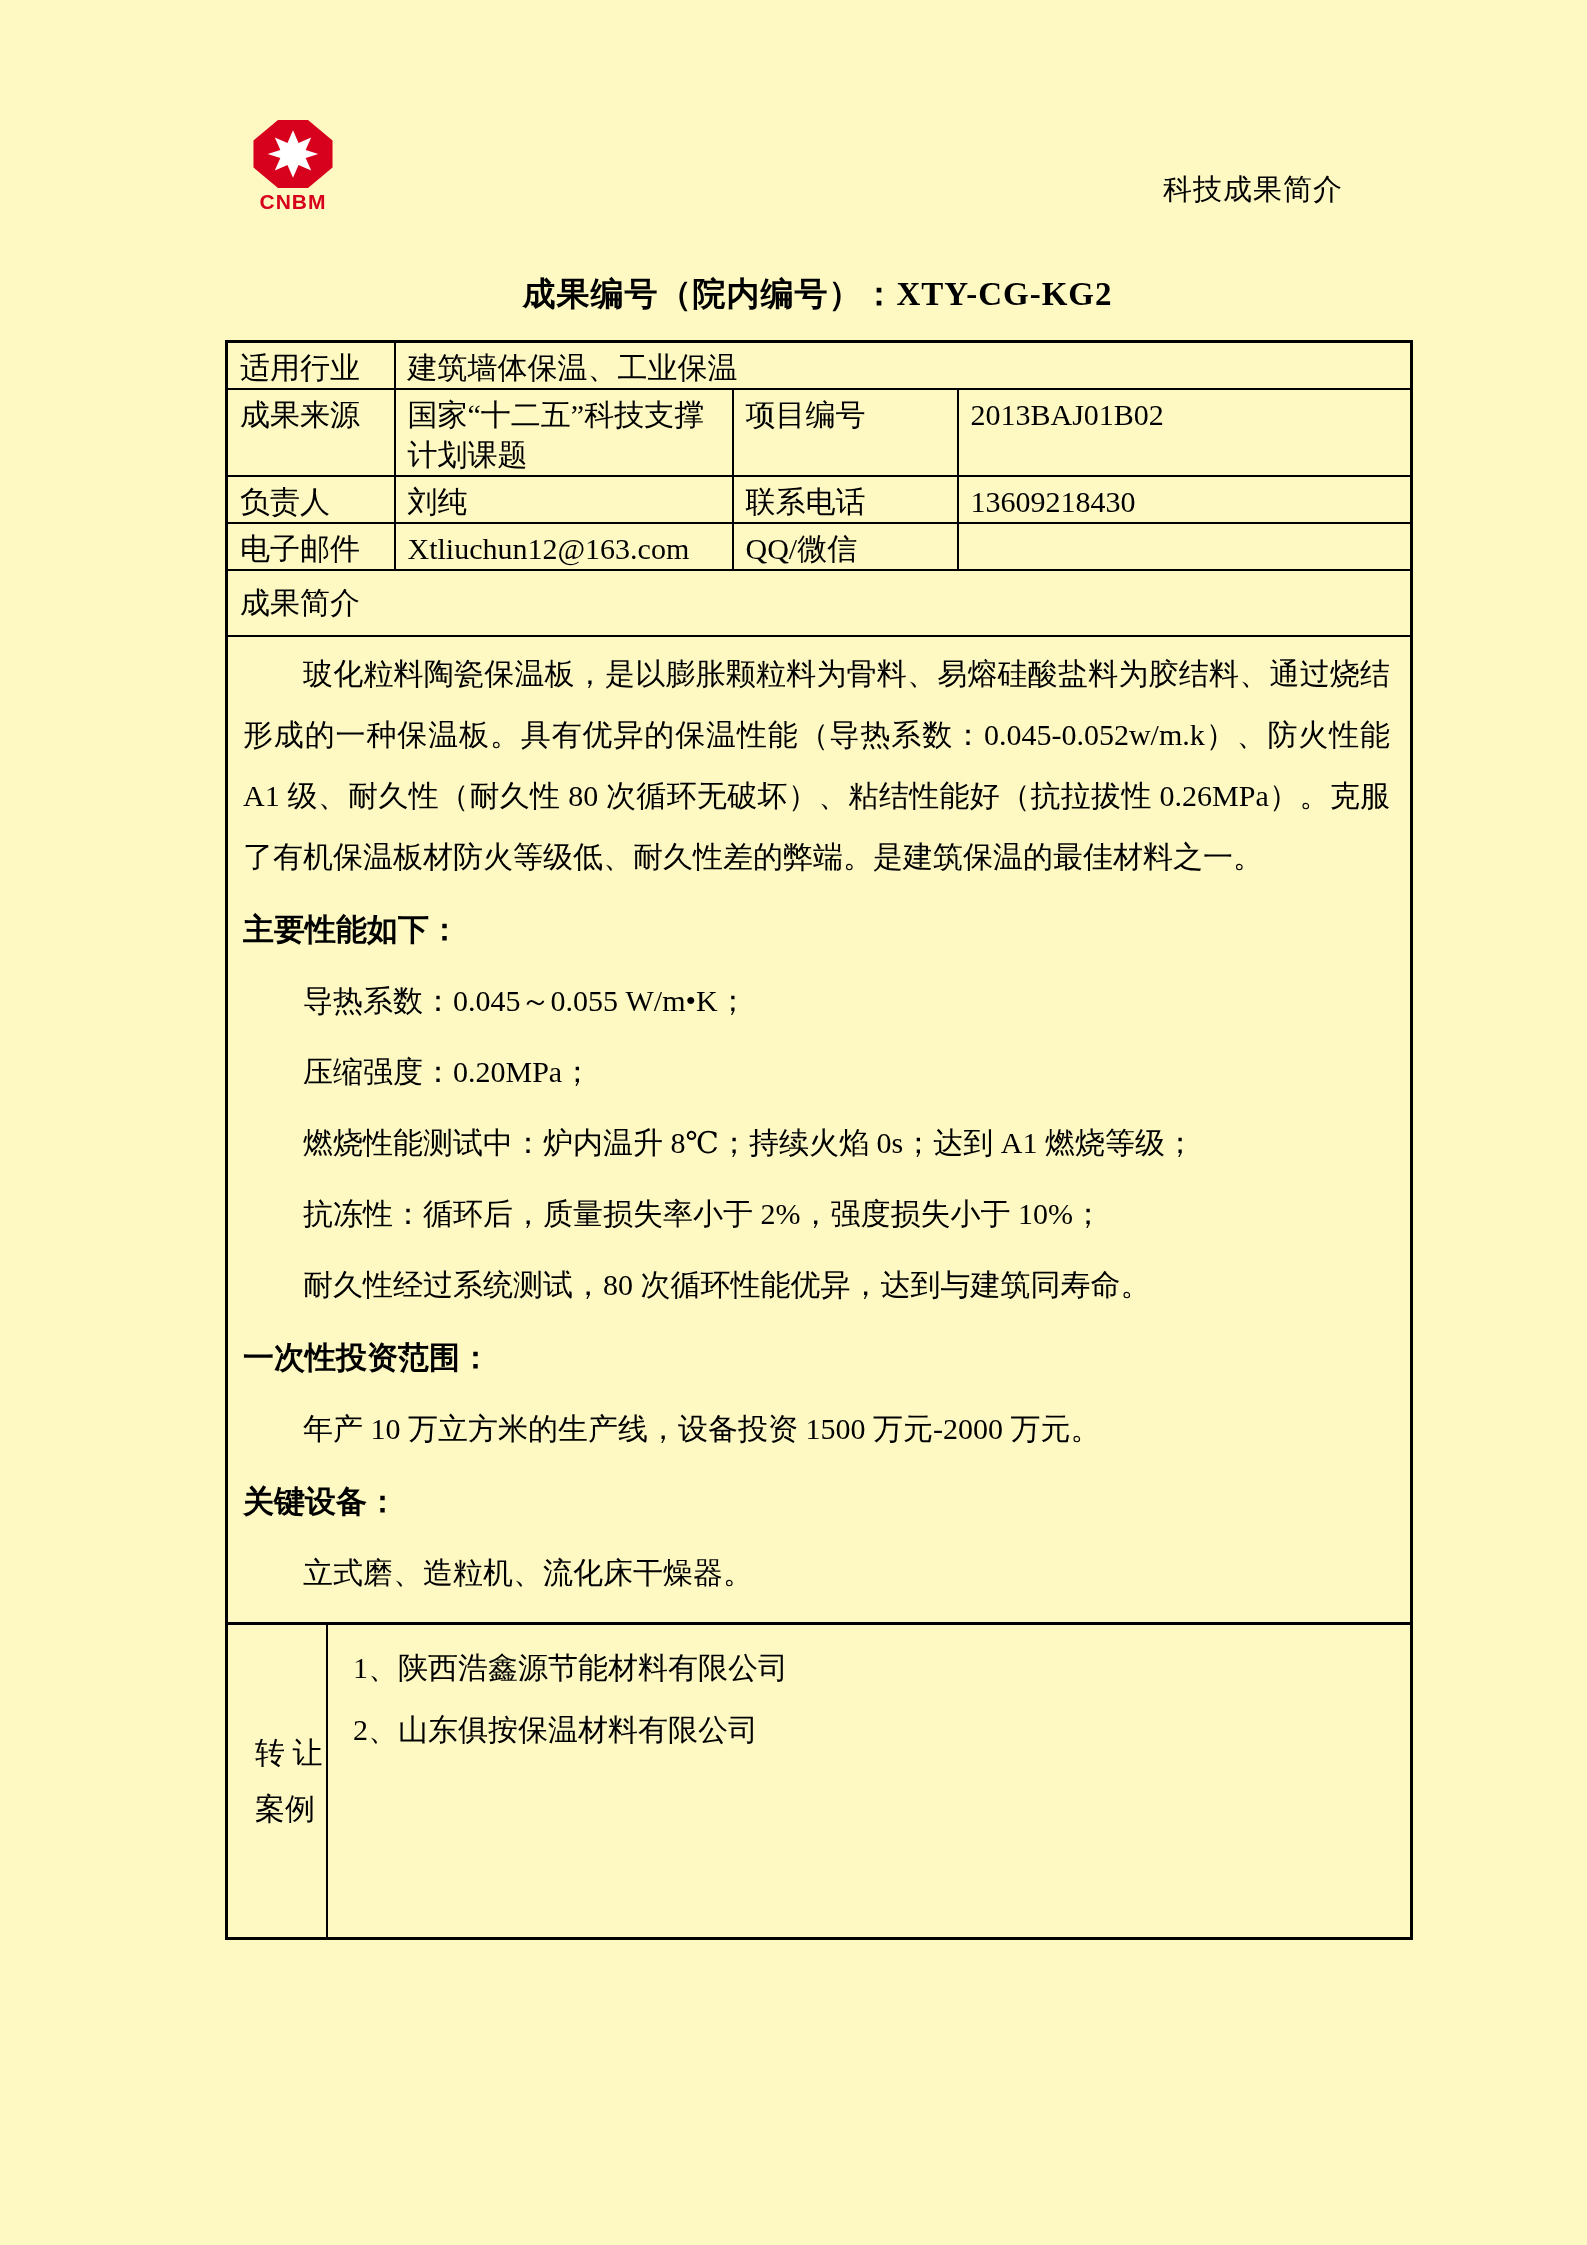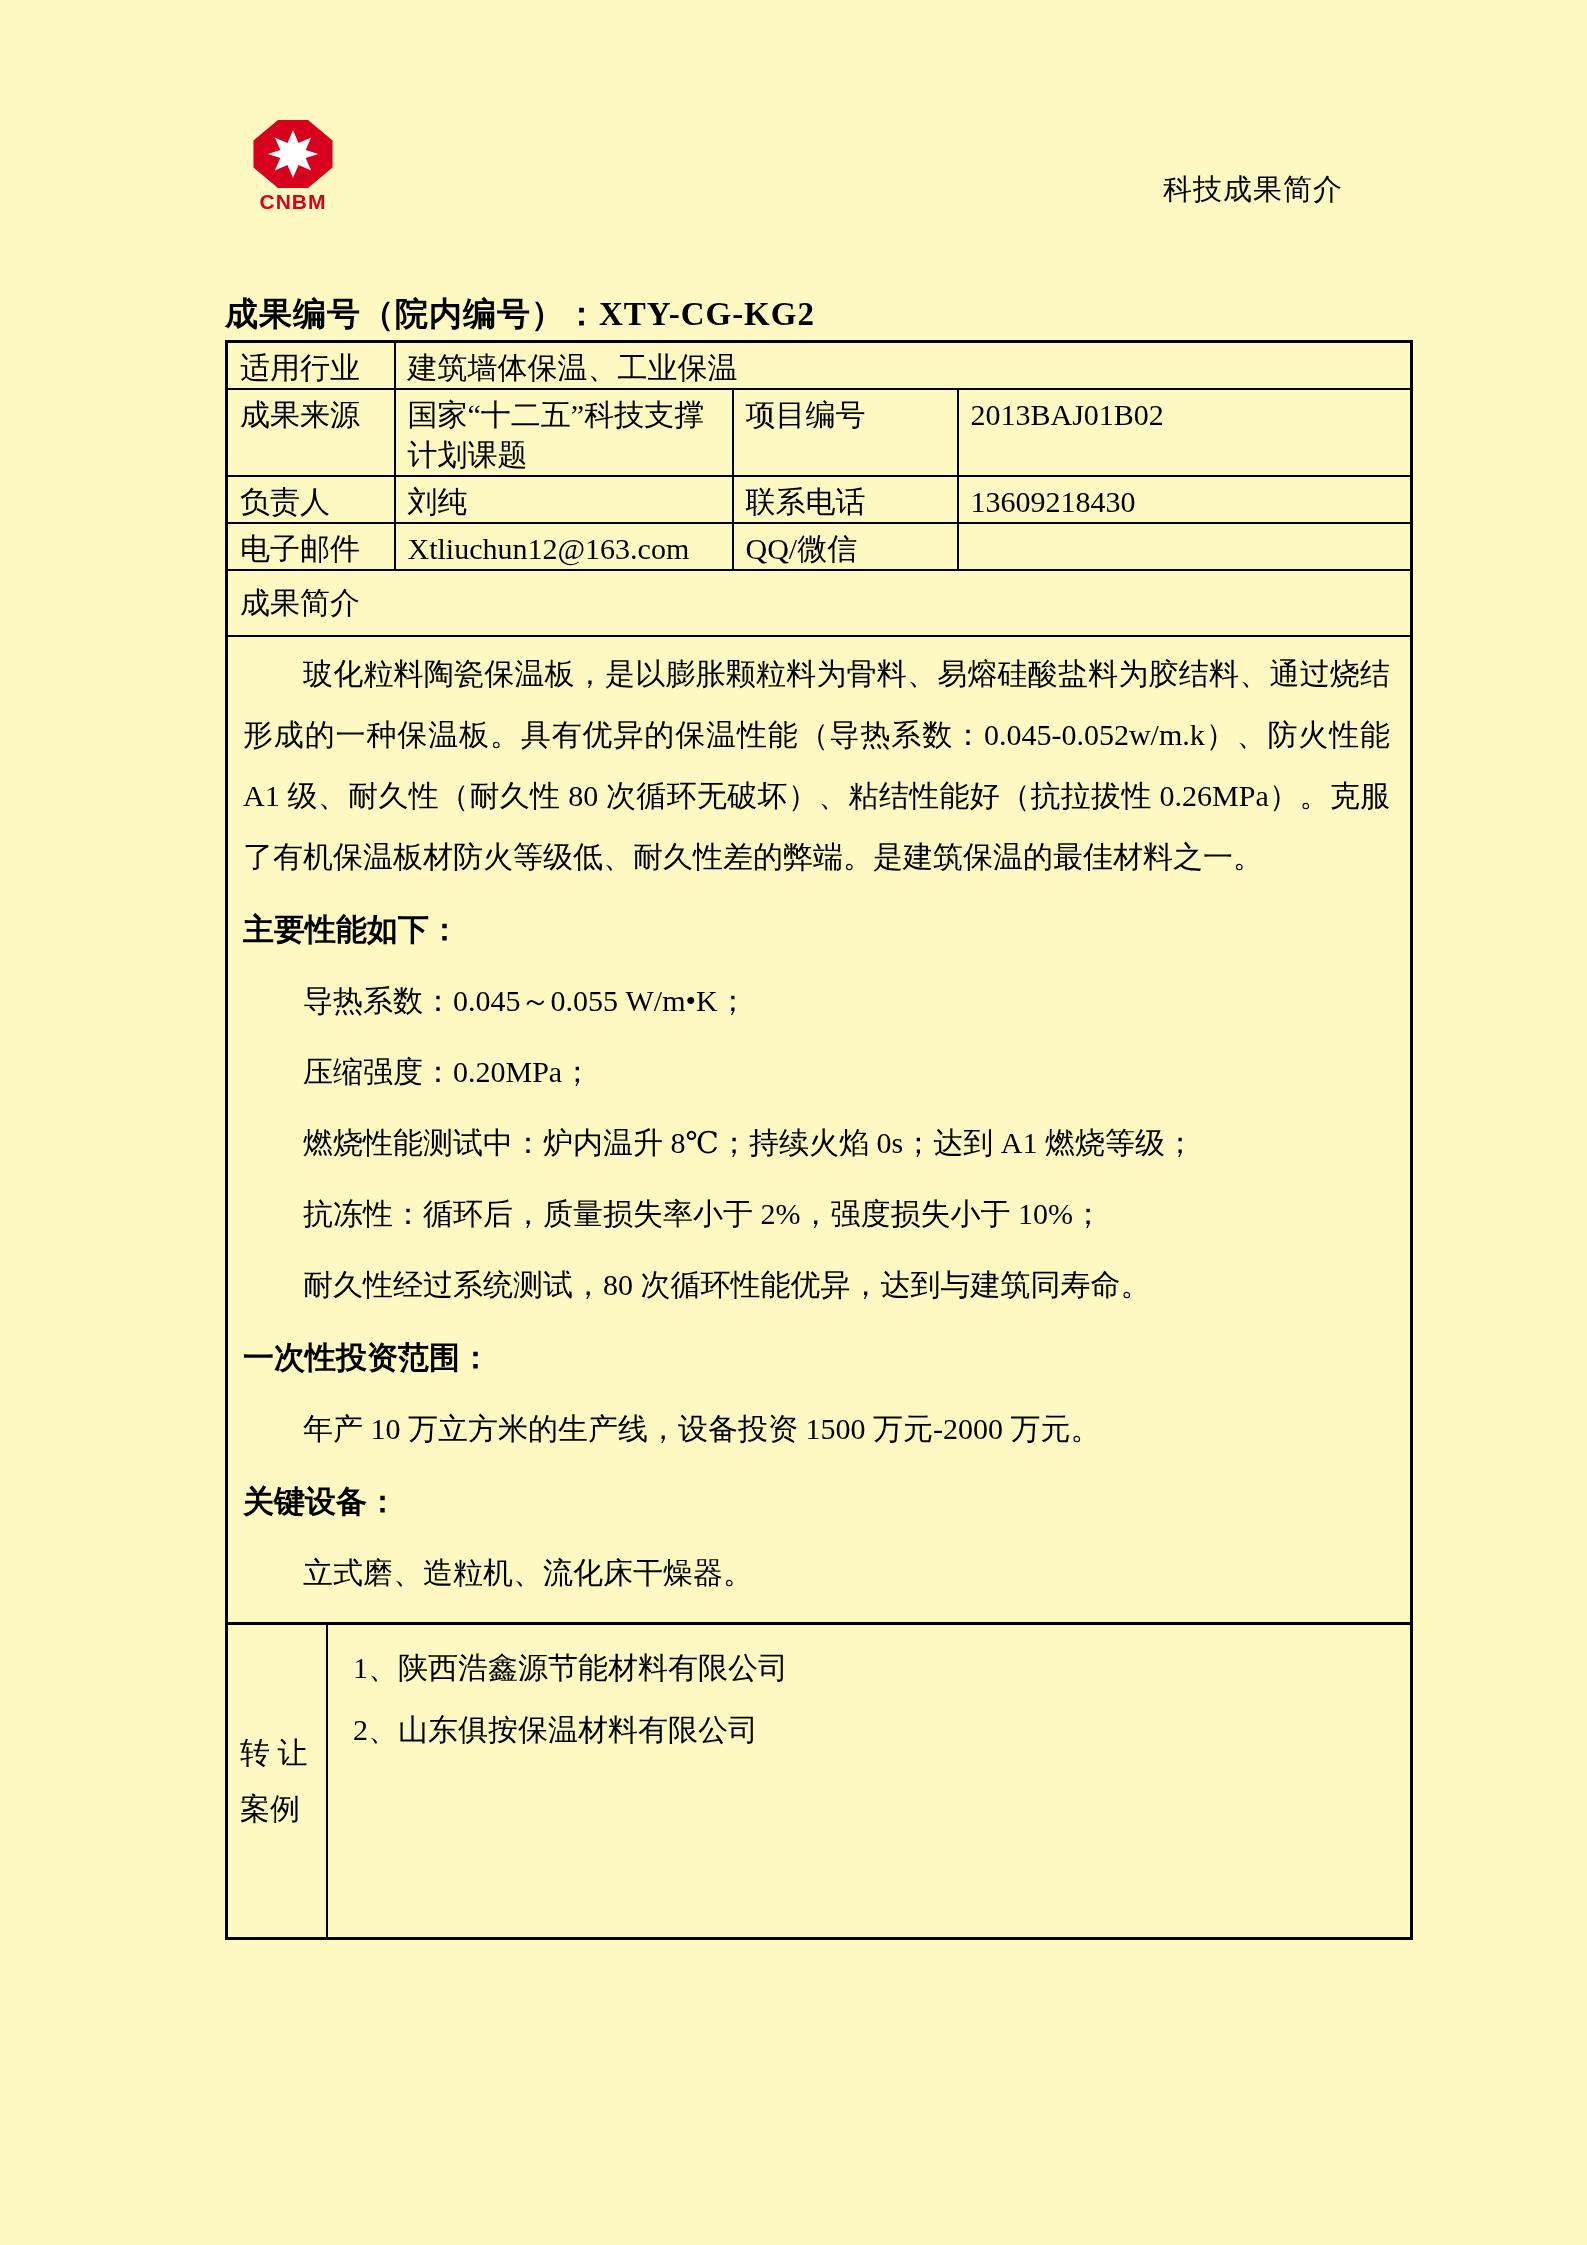--- a/index.html
+++ b/index.html
@@ -27,22 +27,22 @@
     font-size: 31px; letter-spacing: 1px;
   }
   .doc-type {
     position: absolute; left: 1163px; top: 170px;
     font-family: Liberation Mono, monospace;
     font-size: 29px; letter-spacing: 1px;
   }
 
   
   .doc-title {
-    position: absolute; left: 225px; top: 292px; width: 1185px;
-    font-weight: bold; font-size: 33px; letter-spacing: 1px;
+    position: absolute; left: 225px; top: 272px; width: 1185px;
+    text-align: center; font-weight: bold; font-size: 33px; letter-spacing: 1px;
   }
 
   
   table.main {
     position: absolute; left: 225px; top: 340px;
     width: 1185px; border-collapse: collapse; table-layout: fixed;
     border: 3px solid #000;
     font-size: 30px;
   }
   table.main td {
@@ -74,21 +74,21 @@
   .item {
     text-indent: 60px; line-height: 61px; font-size: 30px; margin-top: 10px;
     text-align: justify;
   }
 
   
   .transfer-wrap { display: flex; height: 100%; }
   .transfer-label {
     width: 100px; border-right: 2px solid #000;
     display: flex; flex-direction: column; justify-content: center;
-    padding-left: 12px; font-size: 30px; line-height: 56px;
+    padding-left: 27px; font-size: 30px; line-height: 56px;
   }
   .transfer-content { flex: 1; padding: 12px 20px 0 25px; }
   .transfer-item { line-height: 62px; font-size: 30px; }
 </style>
 </head>
 <body>
 
 <div class="page">
 
   <div class="logo-box">

